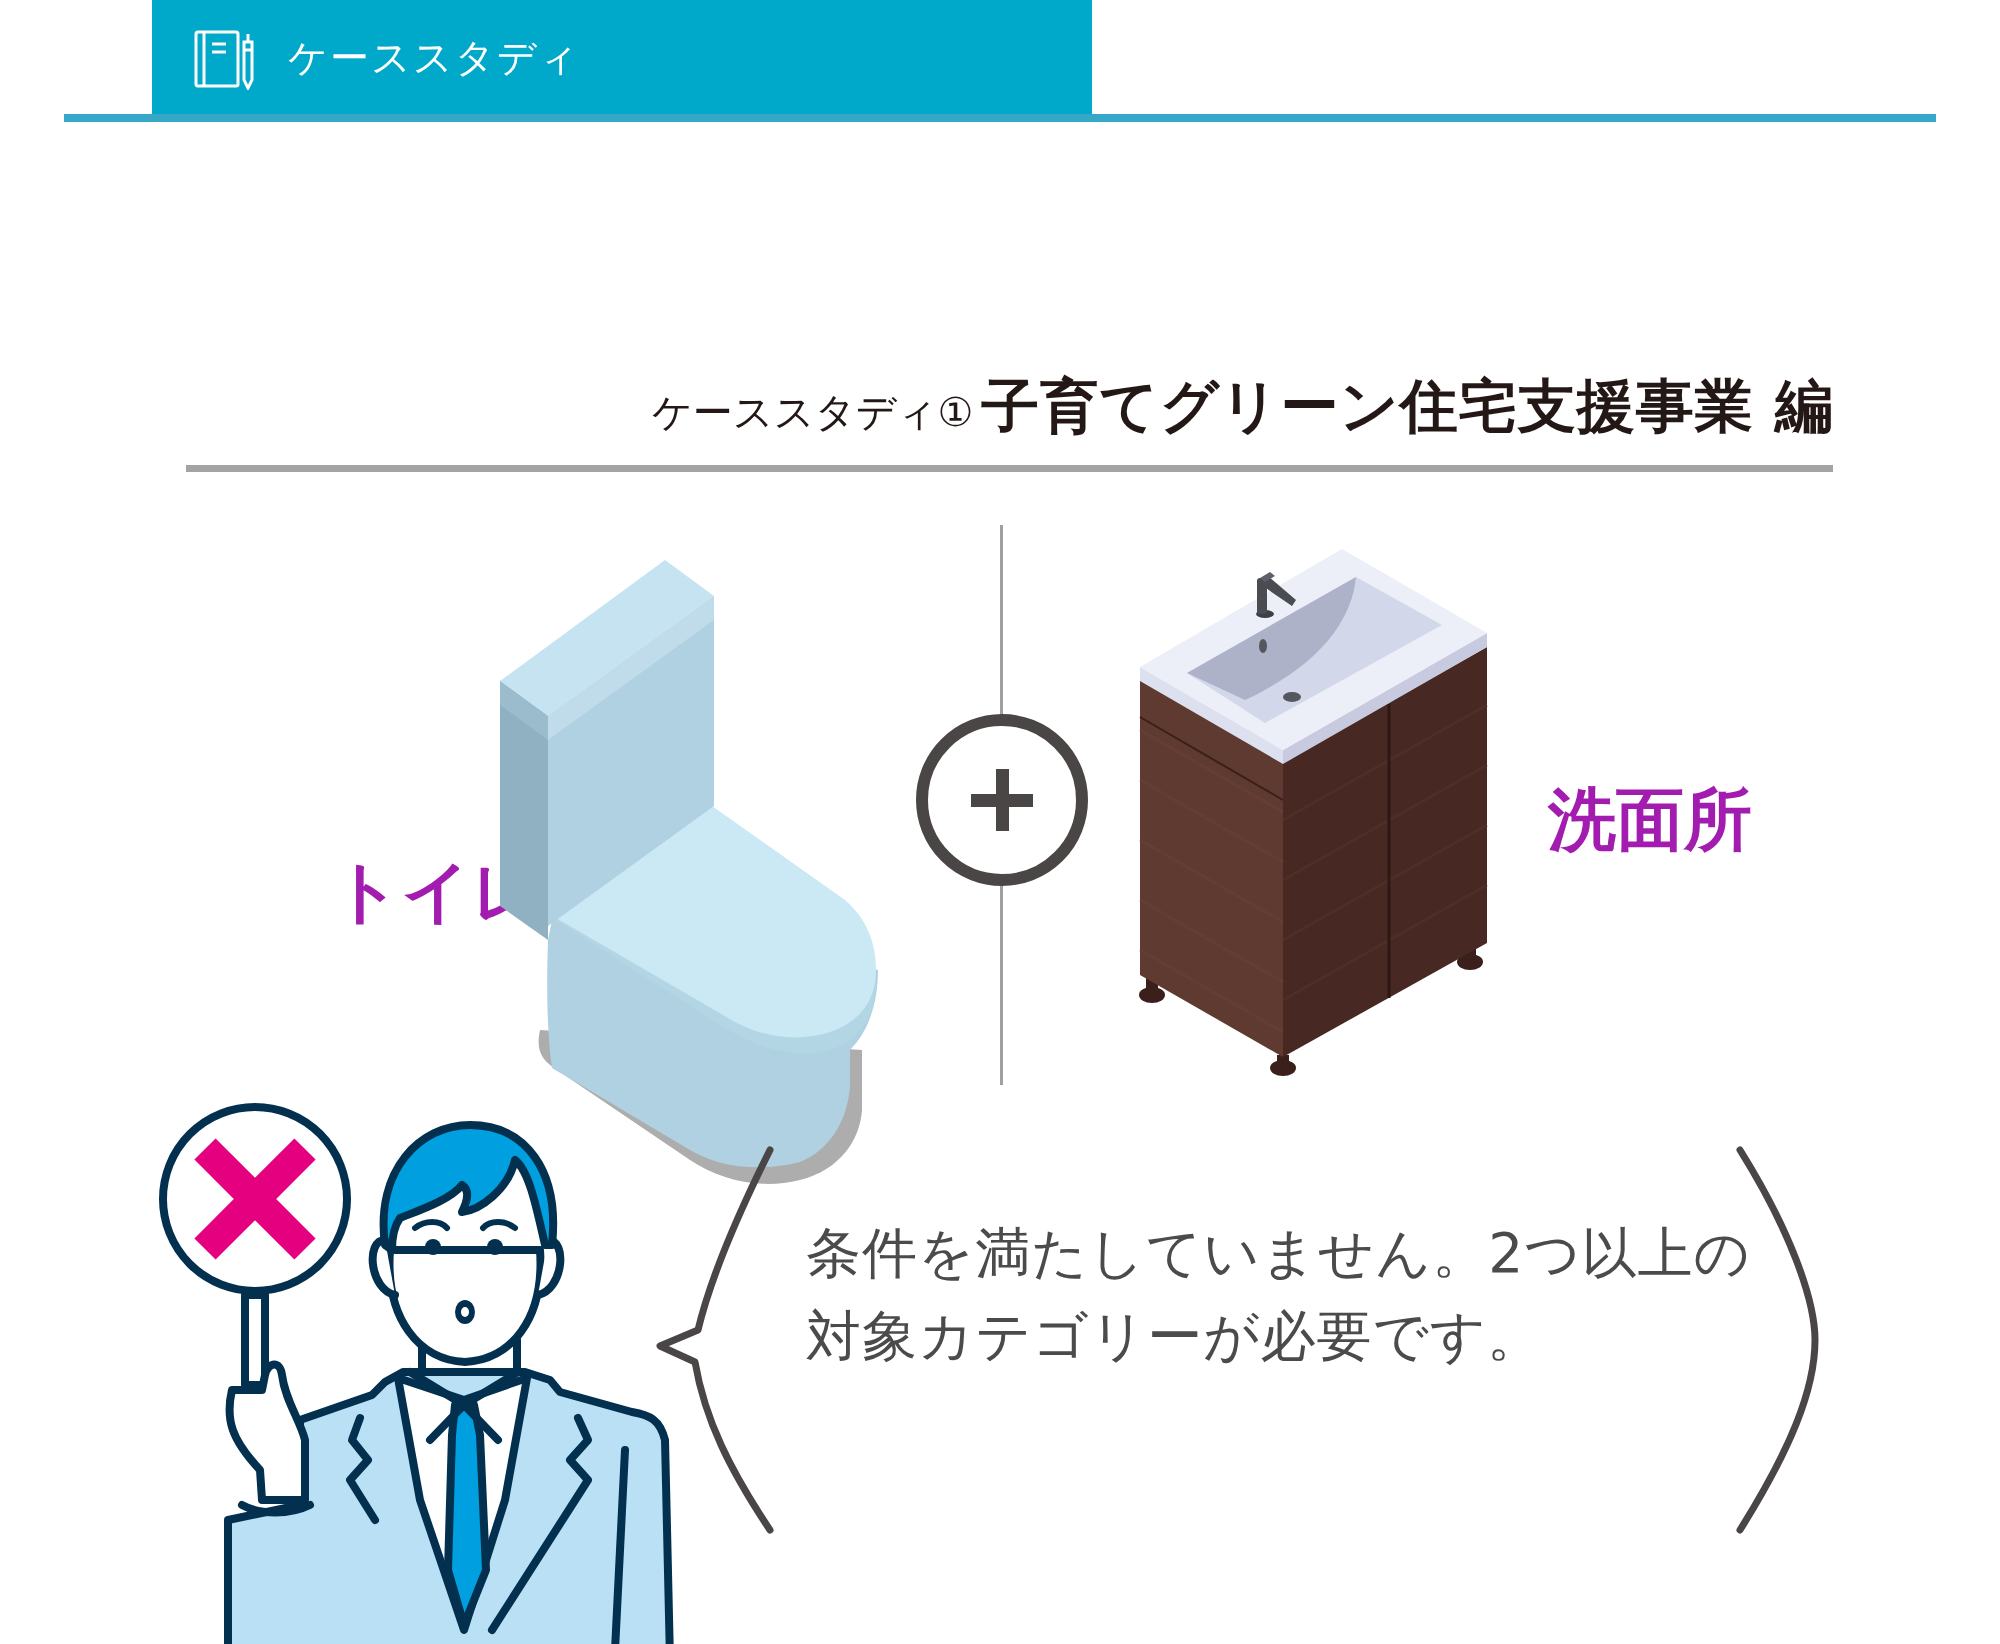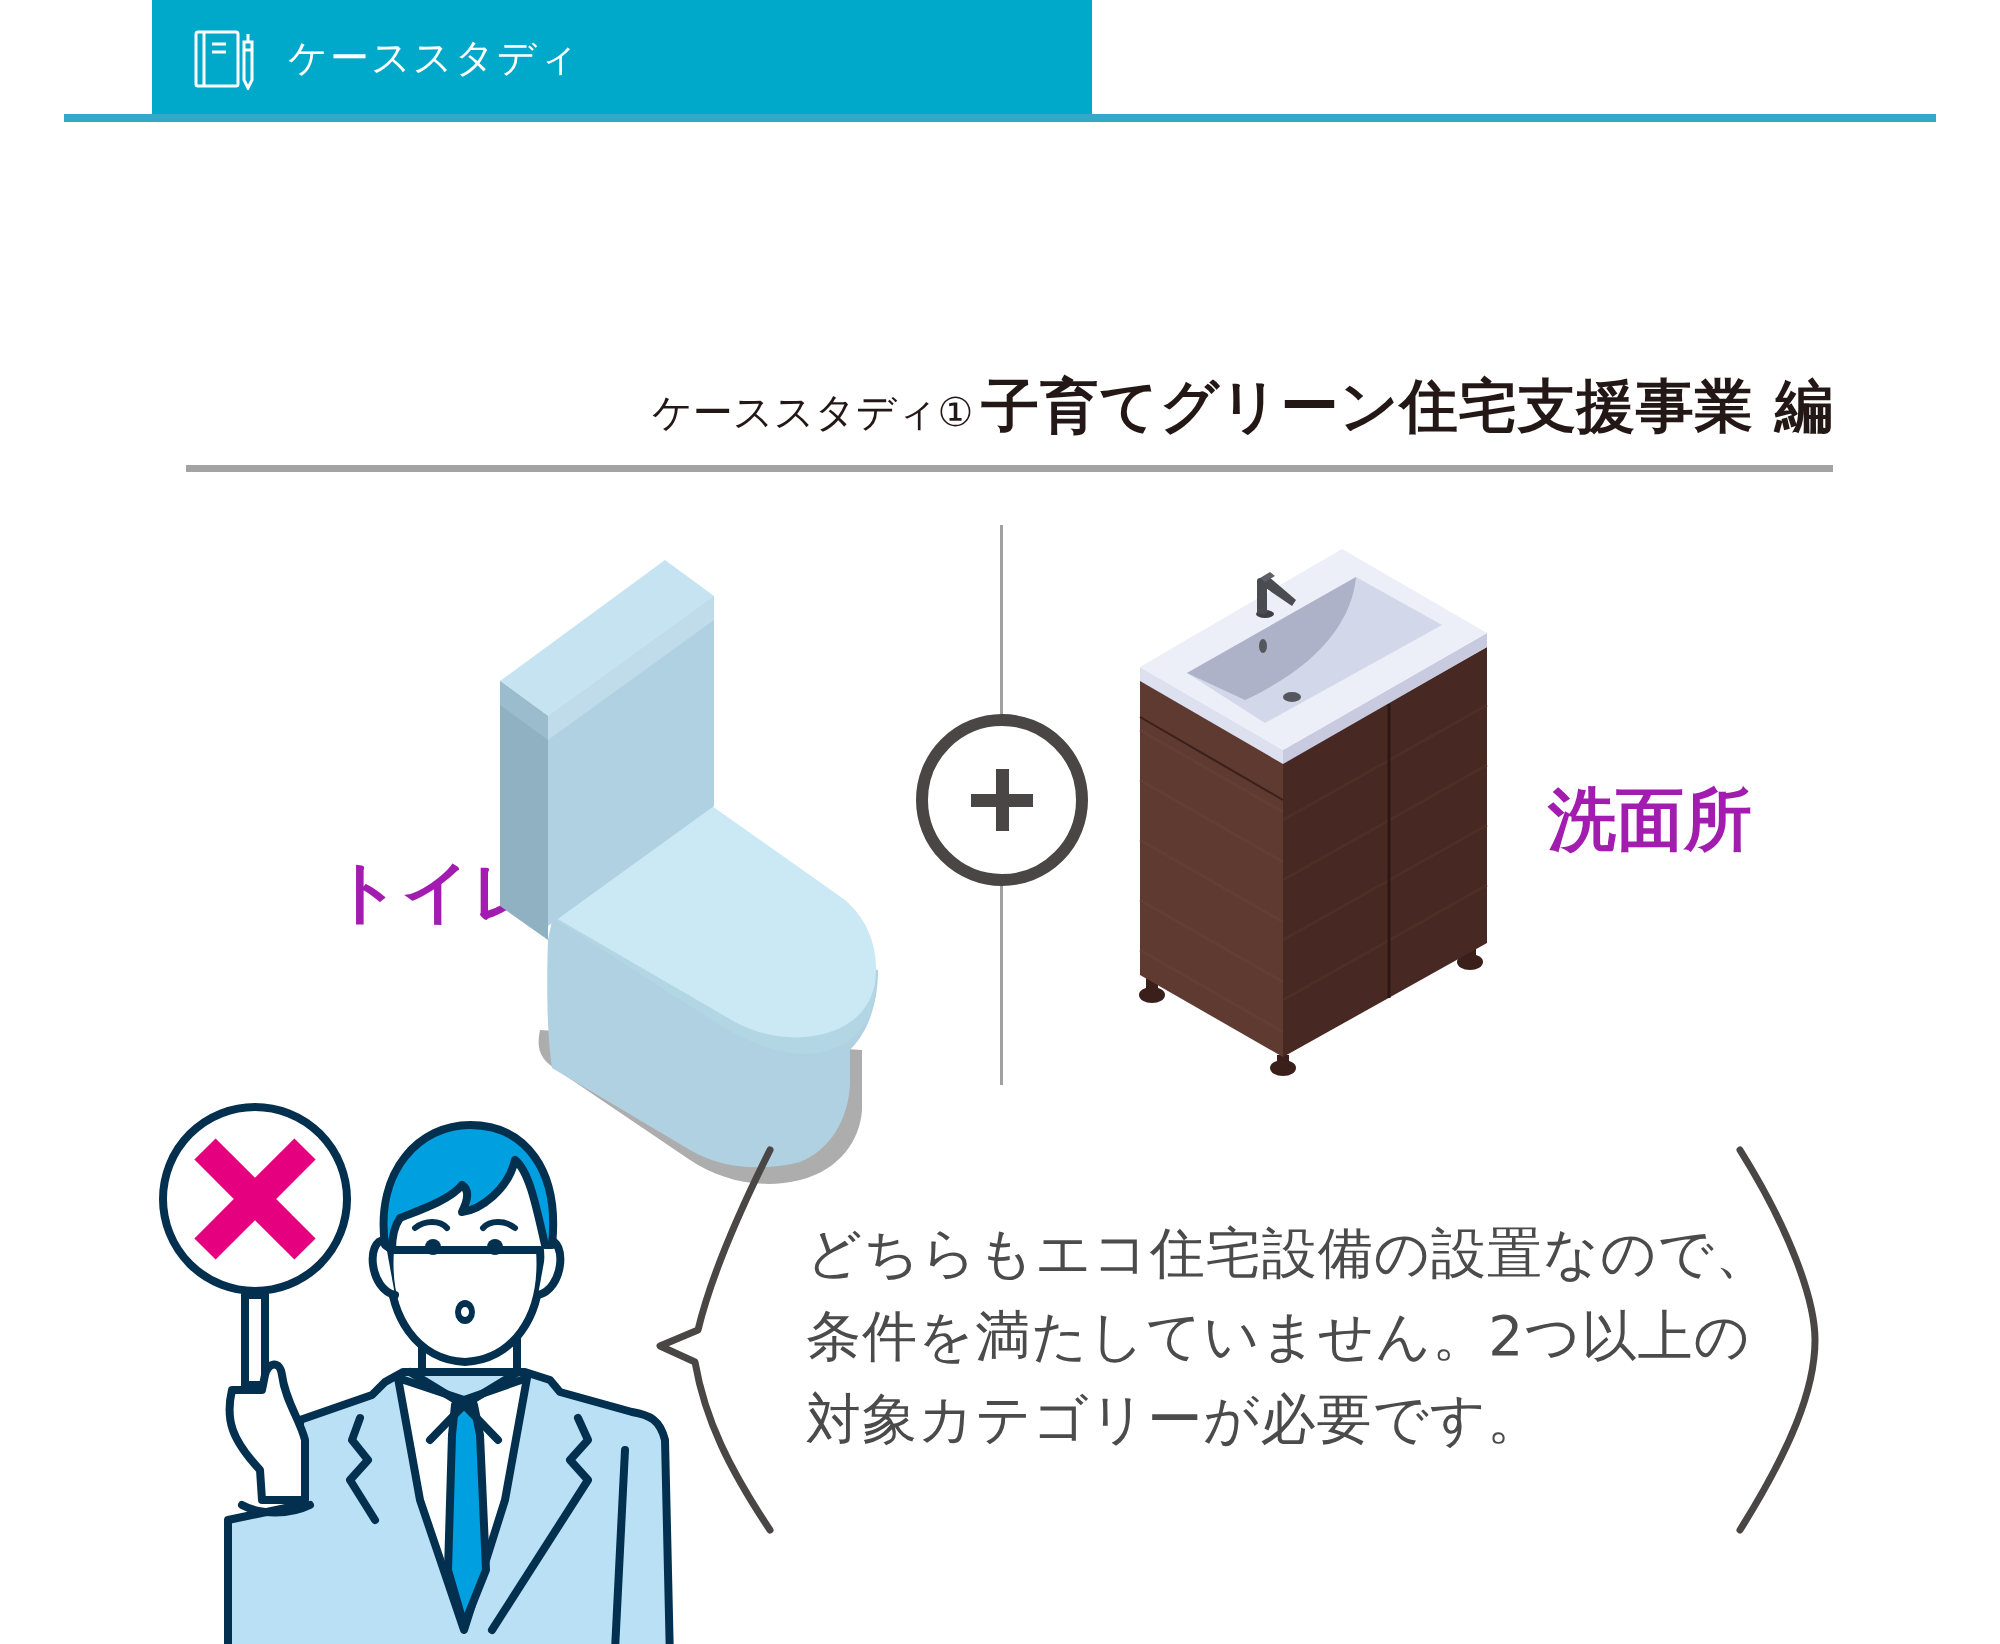--- a/index.html
+++ b/index.html
@@ -195,16 +195,15 @@
 </svg>
 
 <svg class="abs bubble" viewBox="640 1140 1200 400">
   <g fill="none" stroke="#4a4646" stroke-width="7" stroke-linecap="round" stroke-linejoin="round">
     <path d="M770 1150 C 735 1220, 710 1280, 698 1330 L 660 1346 L 695 1362 C 705 1420, 730 1470, 770 1530"></path>
     <path d="M1740 1150 C 1790 1230, 1815 1300, 1815 1340 C 1815 1390, 1790 1450, 1740 1530"></path>
   </g>
 </svg>
 
 <div class="abs bubble-text">
-  <div>どちらもエコ住宅設備の設置なので、</div>
   <div>条件を満たしていません。2つ以上の</div>
   <div>対象カテゴリーが必要です。</div>
 </div>
 
 </body></html>

